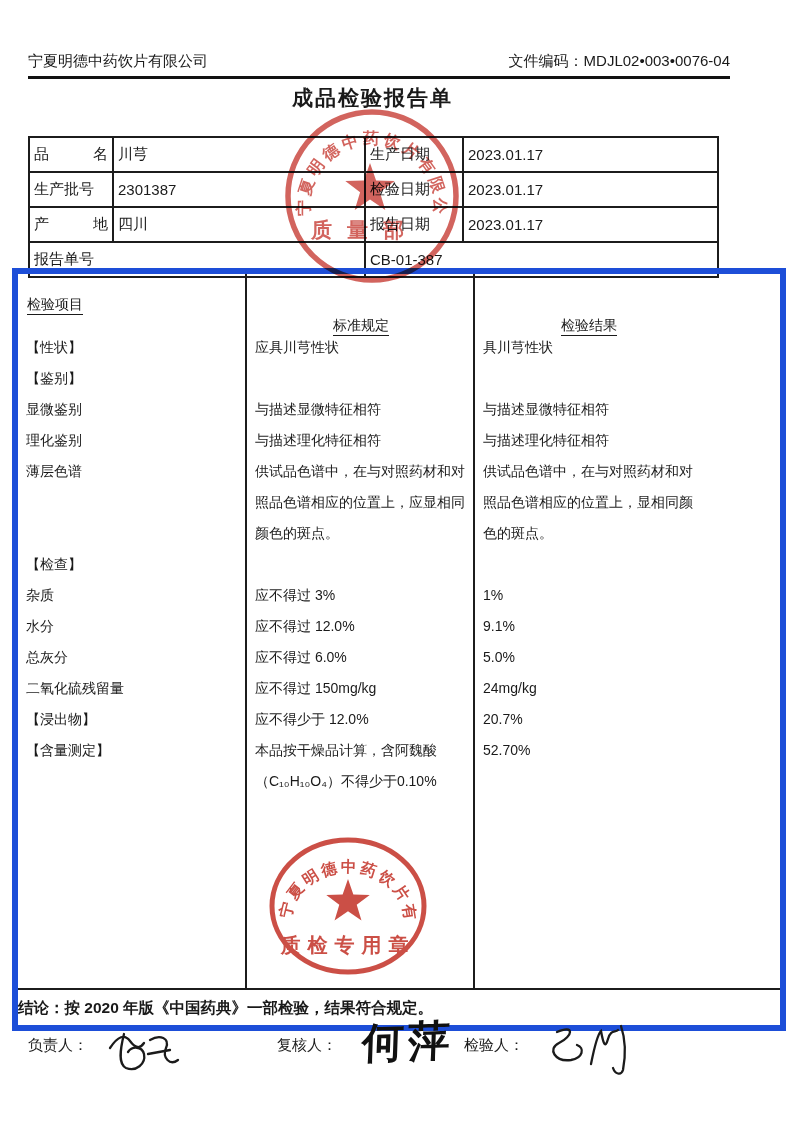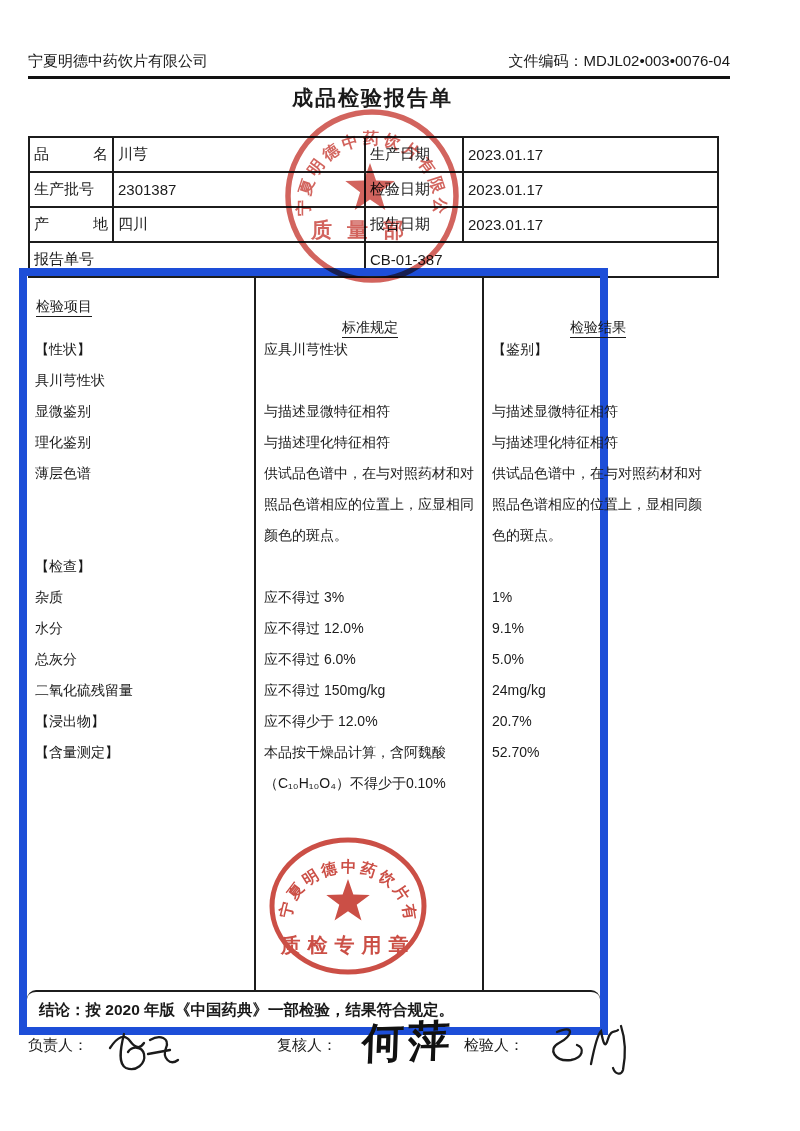--- a/index.html
+++ b/index.html
@@ -19,42 +19,42 @@
   }
   
   table.info{
     position:absolute;left:28px;top:136px;width:689px;
     border-collapse:collapse;table-layout:fixed;font-size:15px;
   }
   table.info td{border:2px solid #1c1c1c;height:33px;padding:0 4px;overflow:hidden;white-space:nowrap;}
   td.jlabel{text-align:justify;text-align-last:justify;}
   
   .main-table{
-    position:absolute;left:19px;top:268px;width:589px;box-sizing:border-box;
-    border:8px solid #1d4ed8;font-size:14px;
+    position:absolute;left:12px;top:268px;width:774px;box-sizing:border-box;
+    border:6px solid #1d4ed8;font-size:14px;
   }
   .mt-inner{position:relative;}
   .vline{position:absolute;top:0;width:0;height:714px;border-left:2px solid #1c1c1c;}
   .vl1{left:227px;} .vl2{left:455px;}
   .mt-header{
     display:grid;grid-template-columns:229px 228px 228px;height:36px;align-items:center;
   }
   .mt-header .h{padding:0 9px;}
   .mt-header .h span{text-decoration:underline;text-underline-offset:5px;}
   .mt-header .hc{text-align:center;margin-top:43px;}
   .mt-body{
     display:grid;grid-template-columns:229px 228px 228px;
     height:678px;box-sizing:border-box;padding-top:22px;align-content:start;
   }
   .mt-body .cell{
     padding:0 8px;line-height:31px;white-space:pre;overflow:hidden;
   }
   .mt-conclusion{
     border-top:2px solid #1c1c1c;height:35px;line-height:35px;
-    padding-left:12px;font-size:15.5px;font-weight:600;white-space:nowrap;border-radius:9px;
+    padding-left:0;font-size:15.5px;font-weight:600;white-space:nowrap;
   }
   
   .signatures{position:absolute;left:28px;top:1028px;width:700px;height:70px;font-size:15px;}
   .sig-label{position:absolute;top:8px;}
   .lbl-resp{left:0;} .lbl-rev{left:249px;} .lbl-insp{left:436px;}
   .sig-svg{position:absolute;}
   .sig1{left:72px;top:-2px;} .sig3{left:515px;top:-8px;}
   .sig-name{
     position:absolute;left:334px;top:-14px;font-size:42px;font-weight:600;
     transform:rotate(-2deg) skewX(-4deg);letter-spacing:4px;color:#111;
@@ -114,22 +114,22 @@
       <div class="vline vl1"></div>
       <div class="vline vl2"></div>
       <div class="mt-header">
         <div class="h"><span>检验项目</span></div>
         <div class="h hc"><span>标准规定</span></div>
         <div class="h hc"><span>检验结果</span></div>
       </div>
       <div class="mt-body" id="rows-grid">
           <div class="cell">【性状】</div>
           <div class="cell">应具川芎性状</div>
+          <div class="cell">具川芎性状</div>
           <div class="cell">【鉴别】</div>
-          <div class="cell">具川芎性状</div>
           <div class="cell"></div>
           <div class="cell"></div>
           <div class="cell">显微鉴别</div>
           <div class="cell">与描述显微特征相符</div>
           <div class="cell">与描述显微特征相符</div>
           <div class="cell">理化鉴别</div>
           <div class="cell">与描述理化特征相符</div>
           <div class="cell">与描述理化特征相符</div>
           <div class="cell">薄层色谱</div>
           <div class="cell">供试品色谱中，在与对照药材和对

